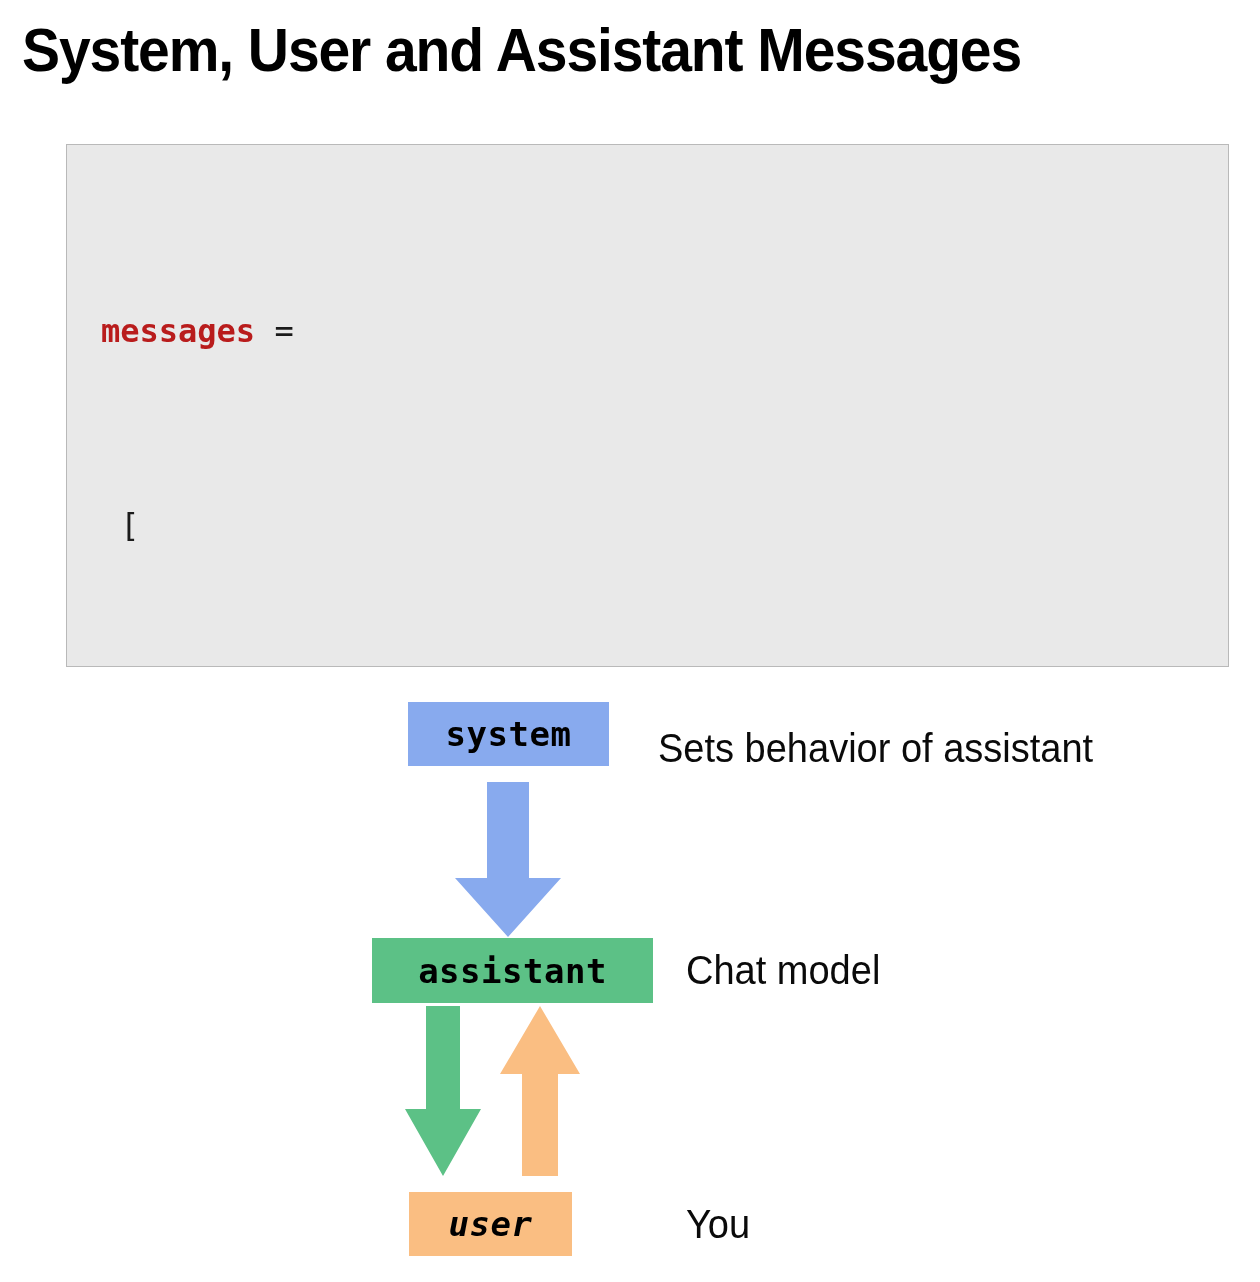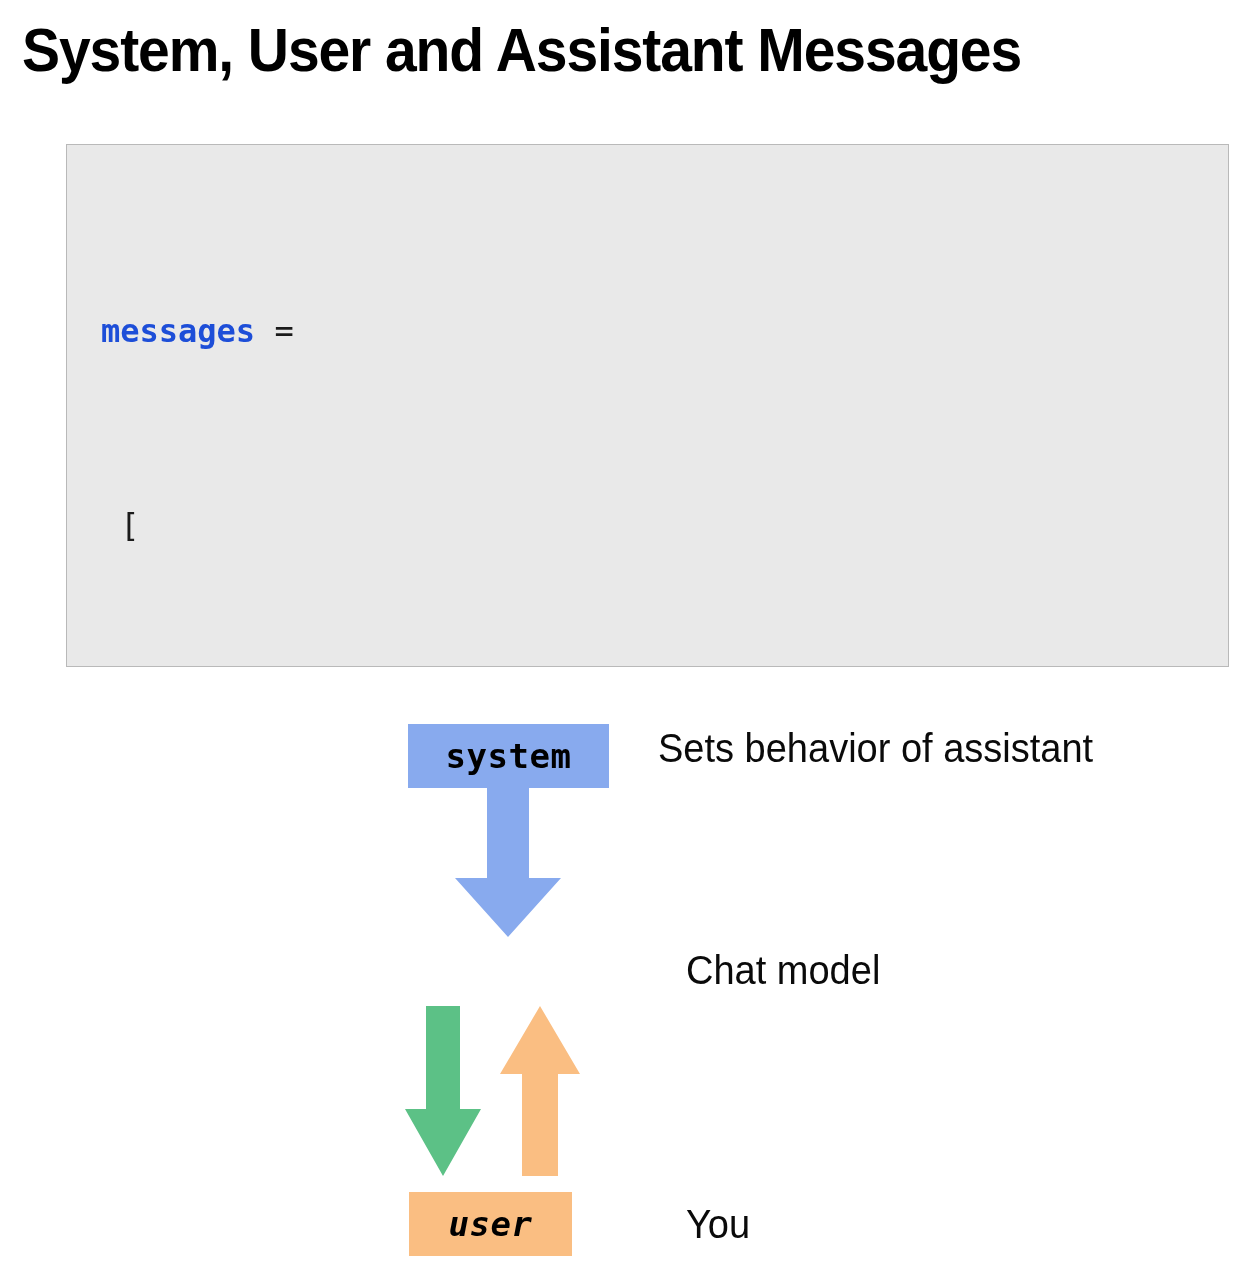--- a/index.html
+++ b/index.html
@@ -46,38 +46,38 @@
     position: absolute;
     left: 34px;
     top: 16px;
     font-family: "DejaVu Sans Mono", "Liberation Mono", monospace;
     font-size: 32px;
     line-height: 48.5px;
     color: #1b1b1b;
     white-space: pre;
   }
   .code-line { white-space: pre; }
-  .tok-var    { color: #1d4ed8; font-weight: 700; }
+  .tok-var    { color: #b91c1c; font-weight: 700; }
   .tok-plain  { color: #1b1b1b; }
 
   
   #diagram { position: absolute; left: 0; top: 690px; width: 1260px; height: 592px; }
 
   .role-box {
     position: absolute;
     display: flex;
     align-items: center;
     justify-content: center;
     font-family: "DejaVu Sans Mono", "Liberation Mono", monospace;
     font-weight: 700;
     font-size: 34px;
     color: #000000;
     letter-spacing: 0.5px;
   }
-  #box-system    { left: 408px; top: 34px;  width: 201px; height: 64px; background: #88AAEE; }
+  #box-system    { left: 408px; top: 12px;  width: 201px; height: 64px; background: #88AAEE; }
   #box-assistant { left: 372px; top: 248px; width: 281px; height: 65px; background: #5CC186; }
   #box-user      { left: 409px; top: 502px; width: 163px; height: 64px; background: #FABE82; font-style: italic; }
 
   .role-caption {
     position: absolute;
     font-family: "Liberation Sans", sans-serif;
     font-size: 40px;
     color: #0a0a0a;
     white-space: nowrap;
     transform: scaleX(0.95);
@@ -125,20 +125,21 @@
 
 <div id="diagram">
 
   <div id="box-system" class="role-box">system</div>
   <div id="caption-system" class="role-caption">Sets behavior of assistant</div>
 
   <svg id="arrow-system-assistant" class="arrow-svg" viewBox="0 0 106 155">
     <polygon points="32,0 74,0 74,96 106,96 53,155 0,96 32,96" fill="#88AAEE"></polygon>
   </svg>
 
+  <div id="box-assistant" class="role-box">assistant</div>
   <div id="caption-assistant" class="role-caption">Chat model</div>
 
   <svg id="arrow-assistant-user" class="arrow-svg" viewBox="0 0 76 170">
     <polygon points="21,0 55,0 55,103 76,103 38,170 0,103 21,103" fill="#5CC186"></polygon>
   </svg>
 
   <svg id="arrow-user-assistant" class="arrow-svg" viewBox="0 0 80 170">
     <polygon points="40,0 80,68 58,68 58,170 22,170 22,68 0,68" fill="#FABE82"></polygon>
   </svg>
 

